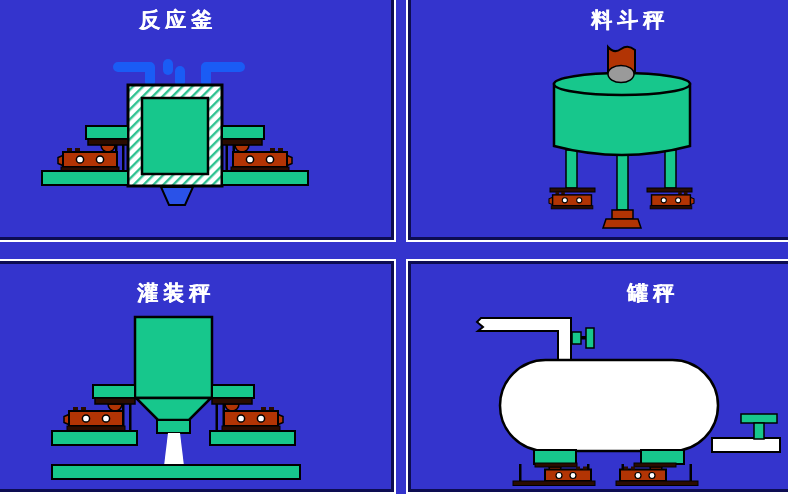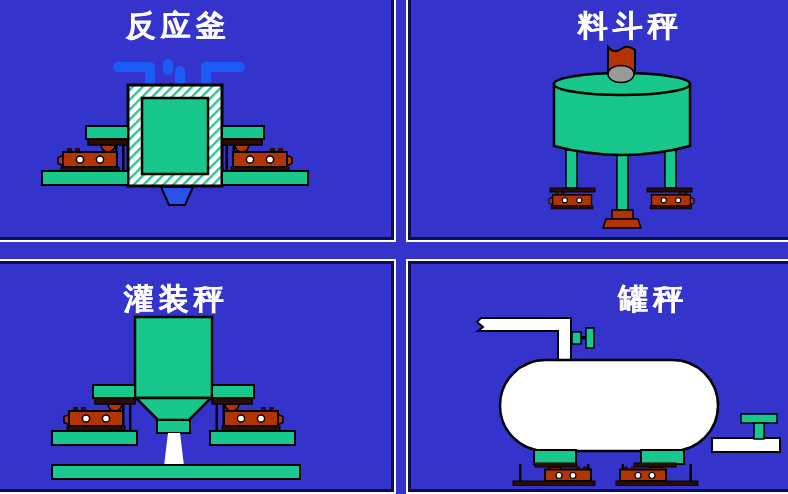--- a/index.html
+++ b/index.html
@@ -21,21 +21,21 @@
   #p-bl{left:-10px;top:261px;width:404px;height:231px;}
   #p-br{left:408px;top:261px;width:392px;height:231px;}
 
   .overlay{position:absolute;left:0;top:0;width:788px;height:494px;}
 
   .panel-title{
     position:absolute;
     transform:translateX(-50%);
     color:var(--title-text,#ffffff);
     font-weight:bold;
-    font-size:30px;
+    font-size:21px;
     letter-spacing:5px;
     white-space:nowrap;
     text-shadow:0.5px 0 0 var(--title-text,#ffffff);
   }
   .t-row1{top:6px;}
   .t-row2{top:279px;}
   #t-tl{left:178px;}
   #t-tr{left:630px;}
   #t-bl{left:176px;}
   #t-br{left:625px;margin-left:28px;}

